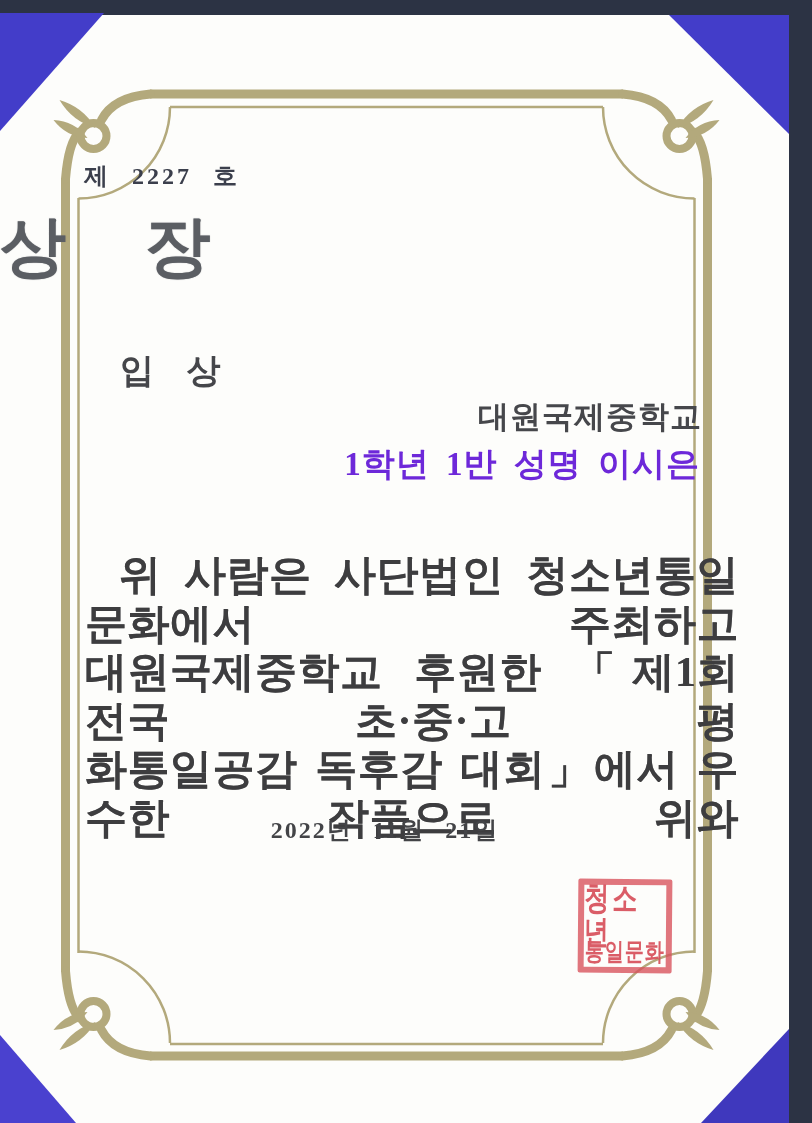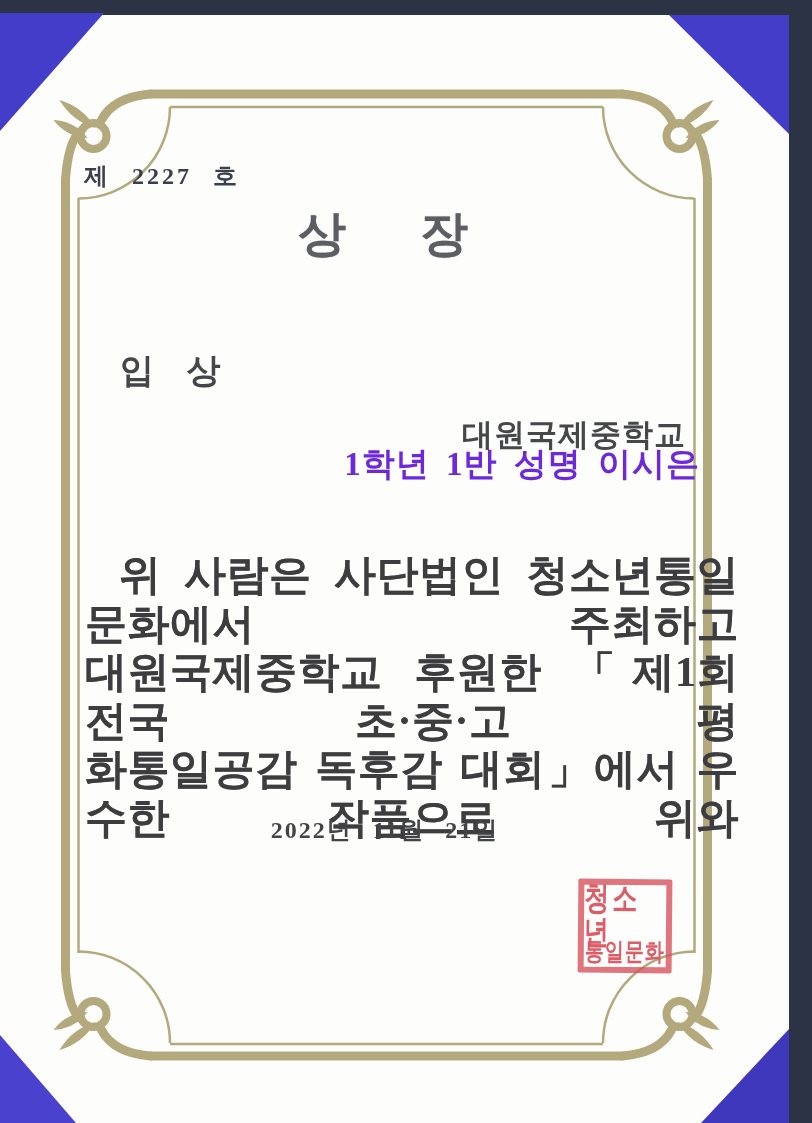--- a/index.html
+++ b/index.html
@@ -17,32 +17,32 @@
     position: absolute; left: 0; top: 0; width: 812px; height: 1123px;
     z-index: 1; pointer-events: none;
   }
   .txt { position: absolute; z-index: 2; color: #3c3c3e; white-space: nowrap; }
 
   .cert-number {
     left: 84px; top: 160px; font-size: 24px; font-weight: 600;
     color: #3b3f4c; letter-spacing: 3px; word-spacing: 12px;
   }
   .cert-title {
-    left: 0; top: 202px; width: 768px; text-align: center;
-    font-size: 48px; font-weight: 600; color: #5b5e63;
+    left: 0; top: 202px; width: 768px; text-align: left;
+    font-size: 66px; font-weight: 600; color: #5b5e63;
     word-spacing: 58px; letter-spacing: 2px;
     text-shadow: 0 0 1px rgba(90,93,98,.55);
   }
   .rank {
     left: 120px; top: 348px; font-size: 34px; font-weight: 700;
     color: #45464a; letter-spacing: 12px;
   }
   .school {
-    right: 126px; top: 396px; font-size: 31px; font-weight: 700;
-    color: #46474b; letter-spacing: 1px; margin-top: 18px;
+    right: 110px; top: 396px; font-size: 31px; font-weight: 700;
+    color: #46474b; letter-spacing: 1px;
   }
   .recipient {
     right: 112px; top: 442px; font-size: 33px; font-weight: 700;
     color: #6d28d9; letter-spacing: 1px; word-spacing: 7px;
   }
   .body-block {
     position: absolute; left: 85px; top: 551px; width: 654px; z-index: 2;
   }
   .body-line {
     font-size: 42px; font-weight: 700; color: #3d3d3f;

